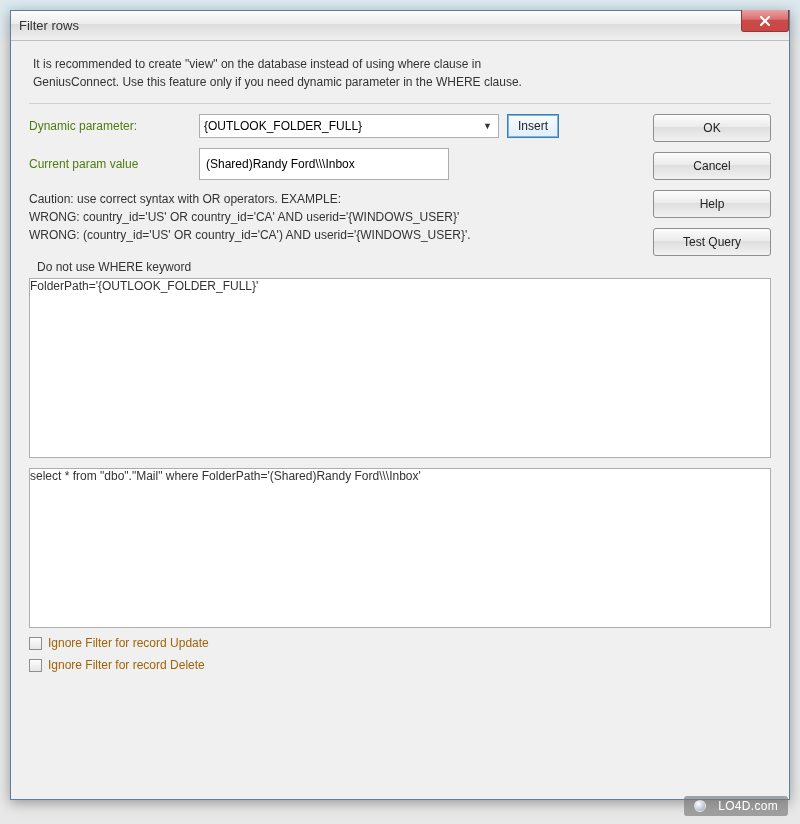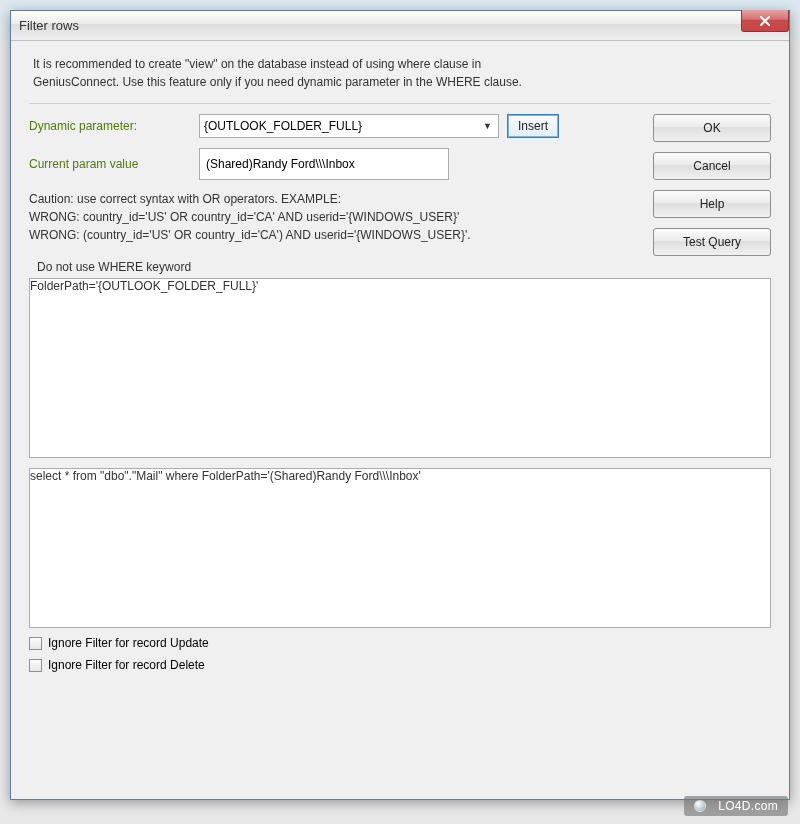--- a/index.html
+++ b/index.html
@@ -177,21 +177,21 @@
       resize: none;
       overflow: auto;
     }
     .filter-ta { height: 180px; margin-bottom: 10px; }
     .query-ta { height: 160px; }
     .checkbox-row {
       display: flex;
       align-items: center;
       gap: 6px;
       margin-top: 8px;
-      color: #000000;
+      color: #a16207;
     }
     .checkbox {
       width: 13px;
       height: 13px;
       border: 1px solid #8e8f8f;
       background: linear-gradient(to bottom, #fdfdfd, #e6e6e6);
     }
     .watermark {
       position: absolute;
       right: 12px;

